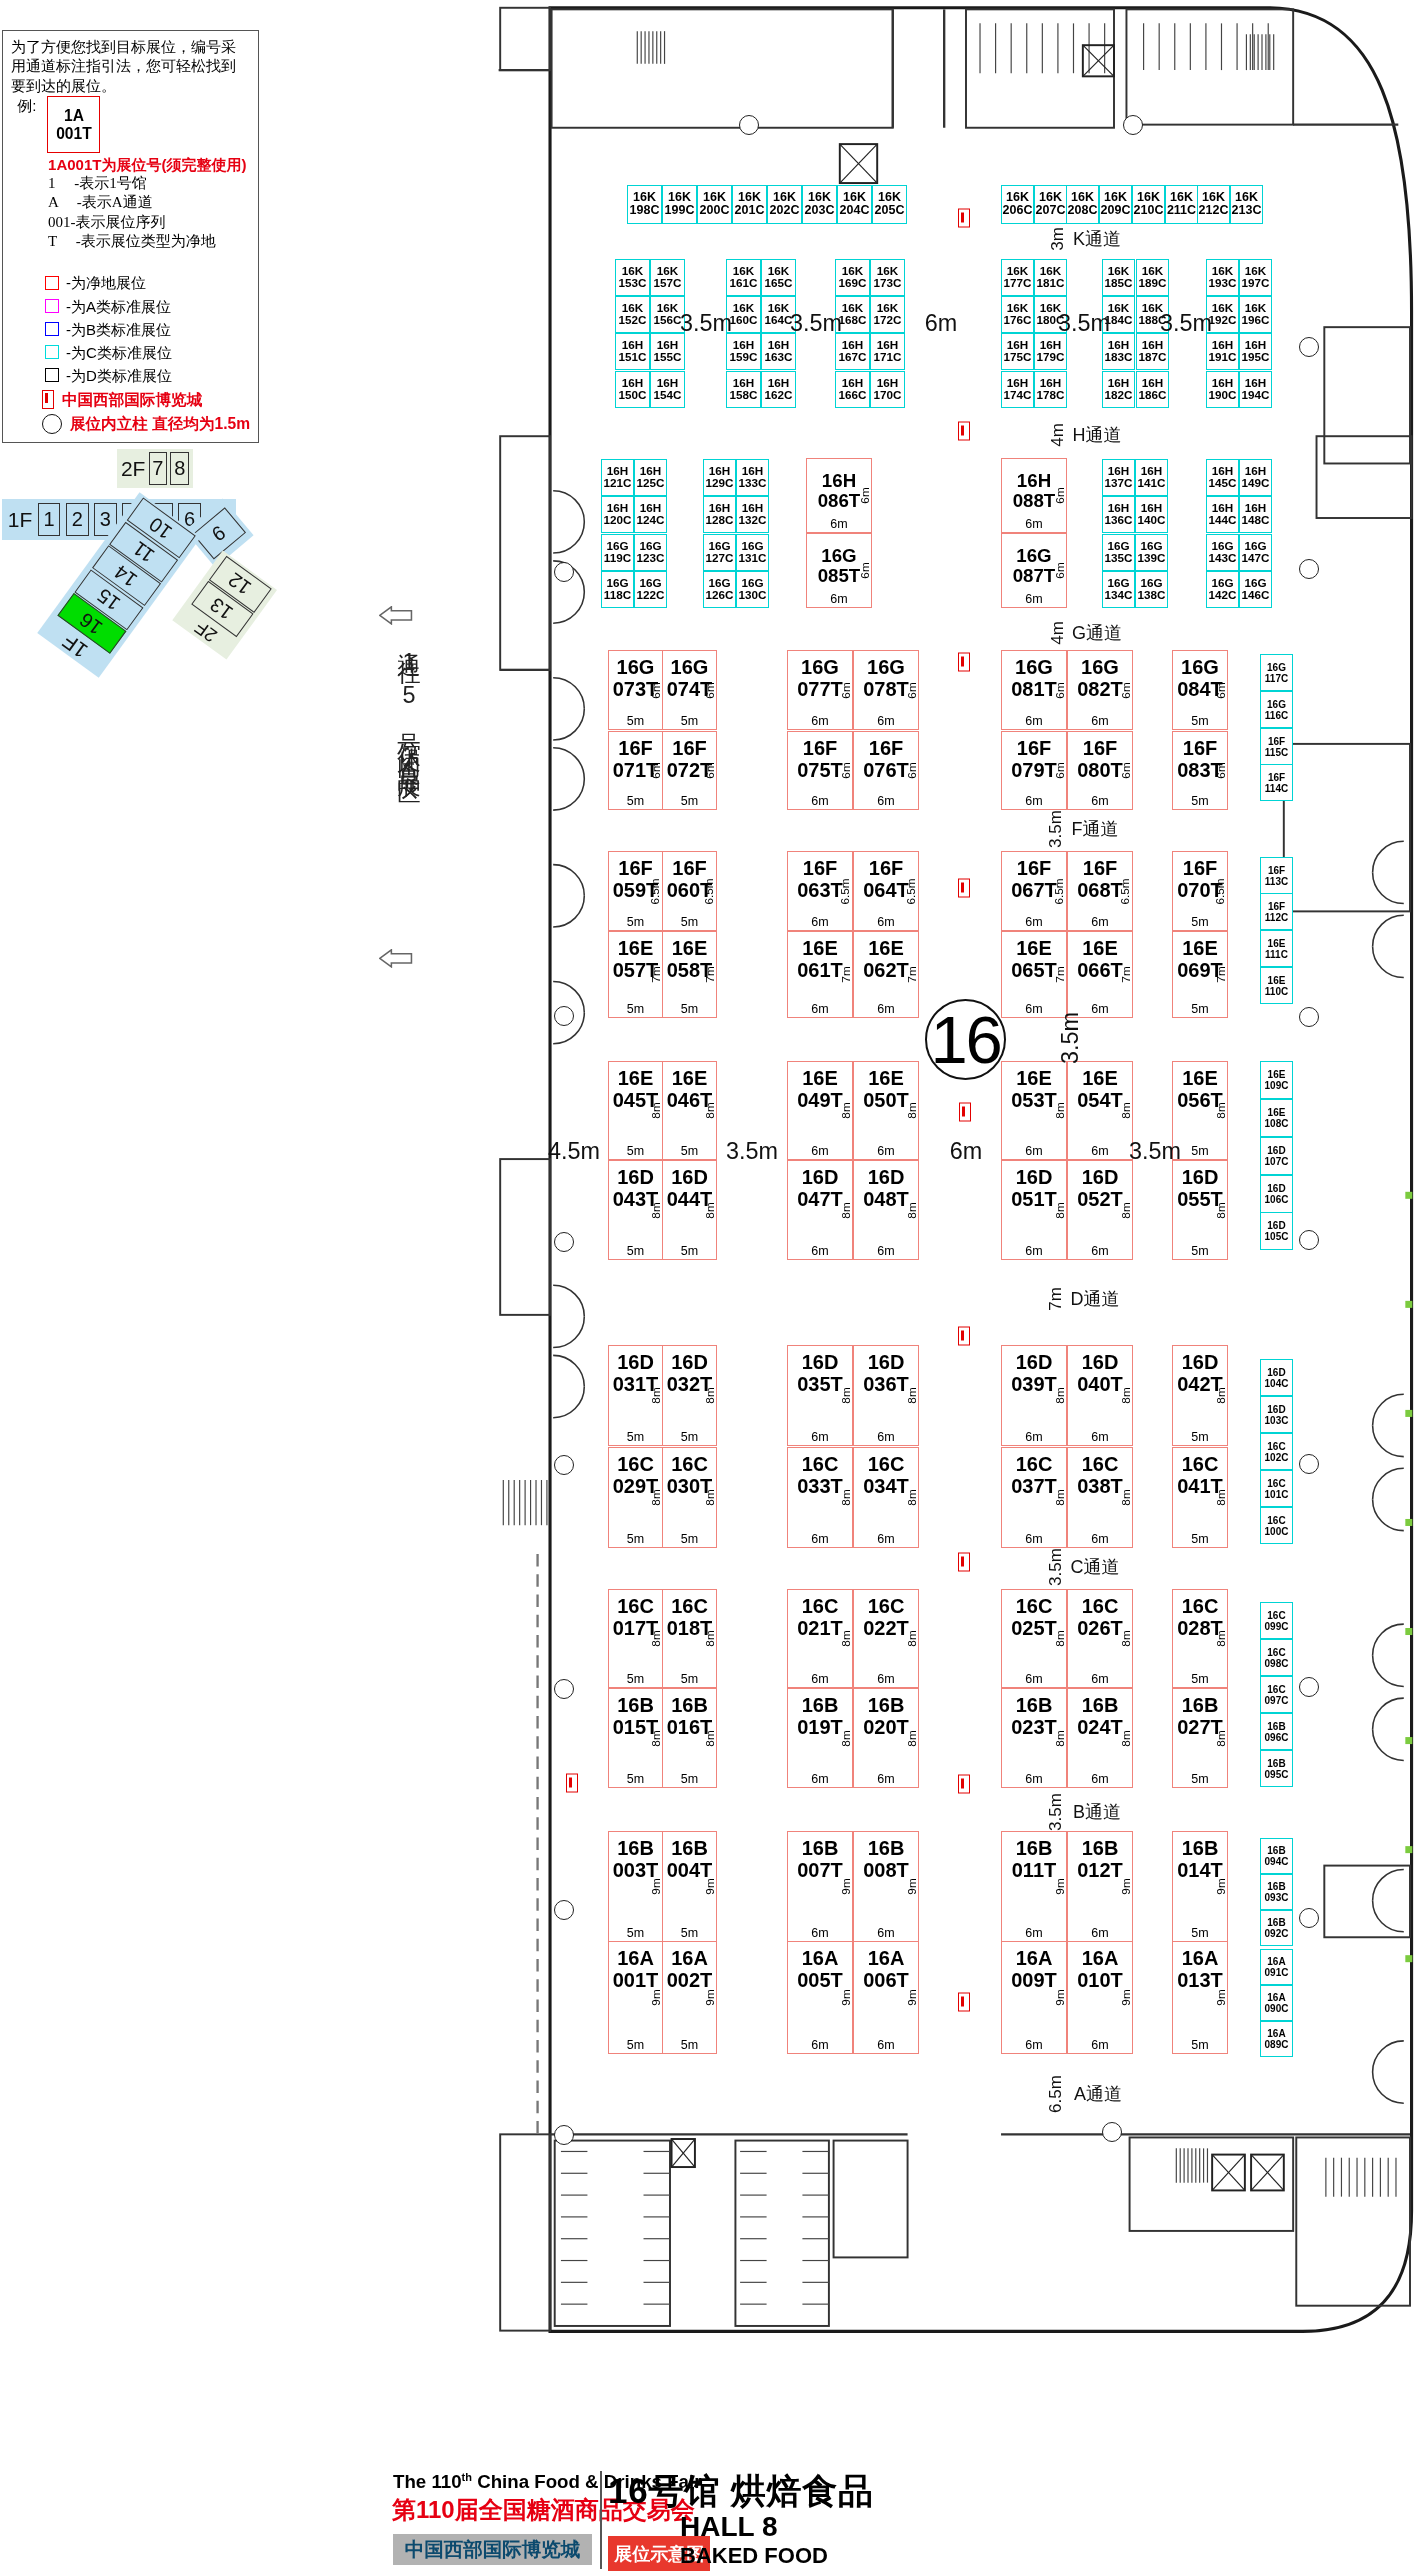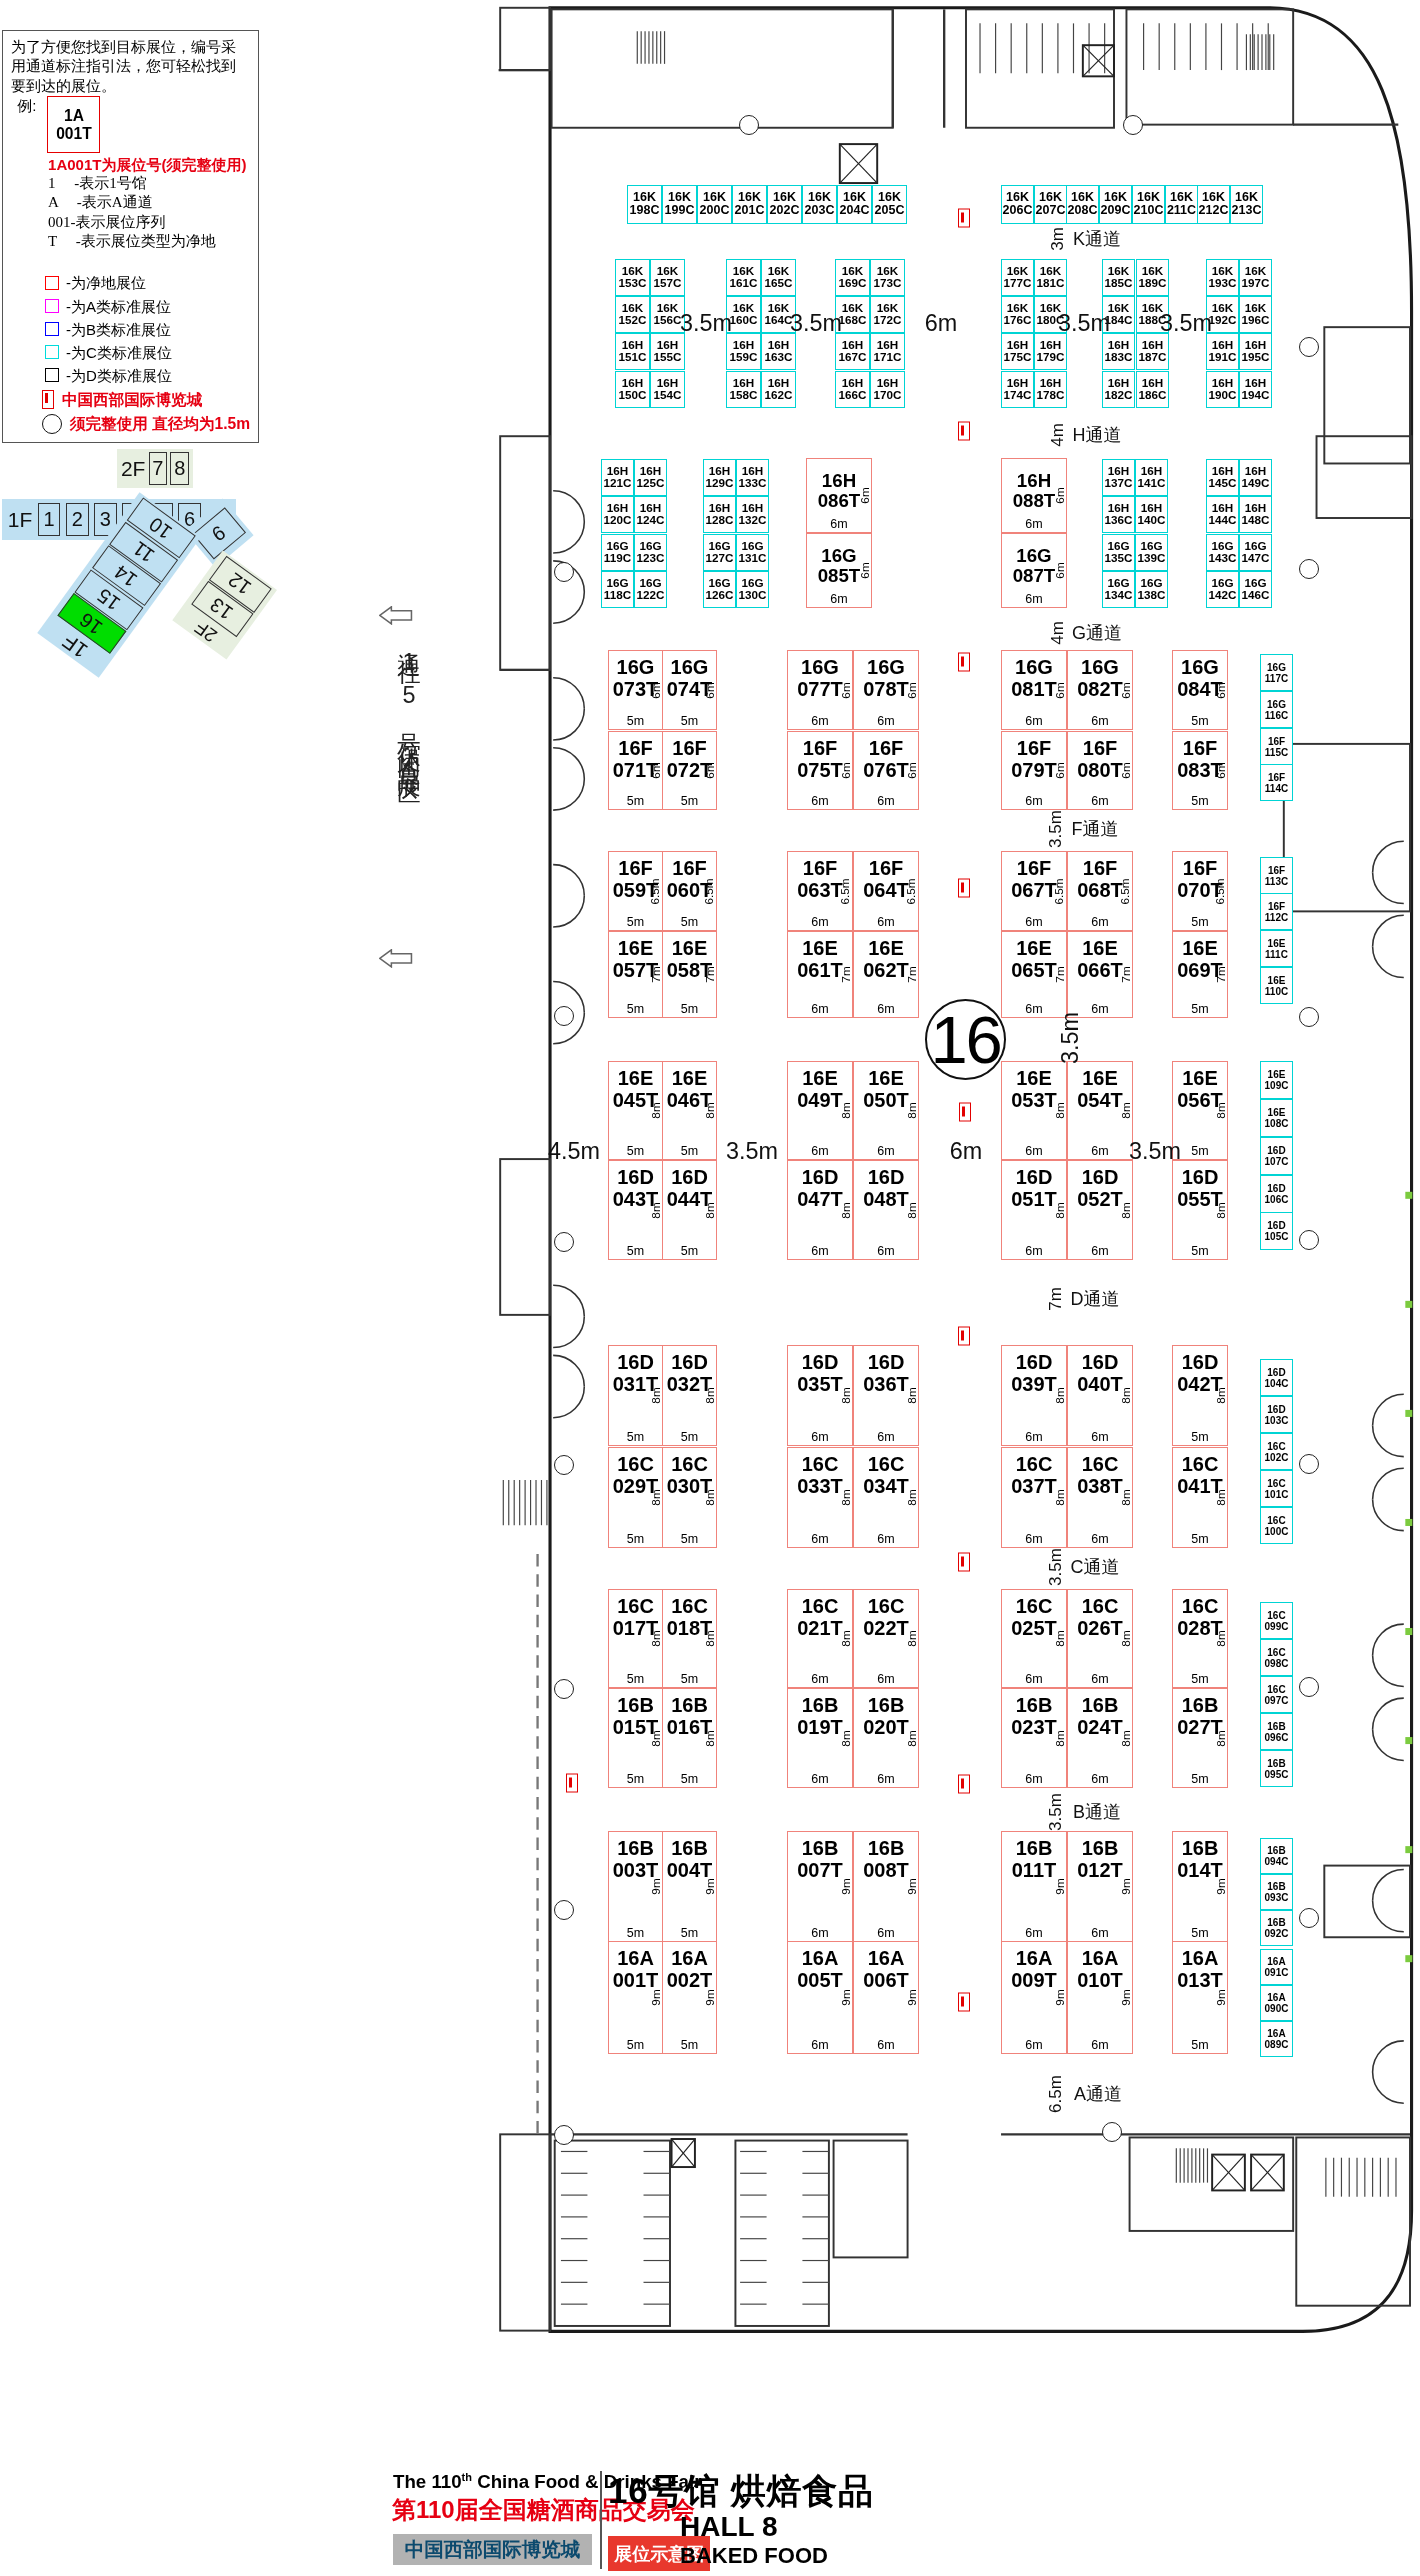--- a/index.html
+++ b/index.html
@@ -315,21 +315,21 @@
         <span>-为D类标准展位</span>
       </div>
     <div class="lg-fire-row">
         <span class="lg-fire-ic">
           <i></i>
         </span>
         <span>中国西部国际博览城</span>
       </div>
     <div class="lg-col-row">
         <span class="lg-col-ic"></span>
-        <span>须完整使用 直径均为1.5m</span>
+        <span>展位内立柱 直径均为1.5m</span>
       </div>
   </div>
 
   <div id="mm2f" class="mmblock">
     <span class="mmfl">2F</span>
     <div class="mmhall">7</div>
     <div class="mmhall">8</div>
   </div>
   <div id="mm1f" class="mmblock">
     <span class="mmfl">1F</span>

